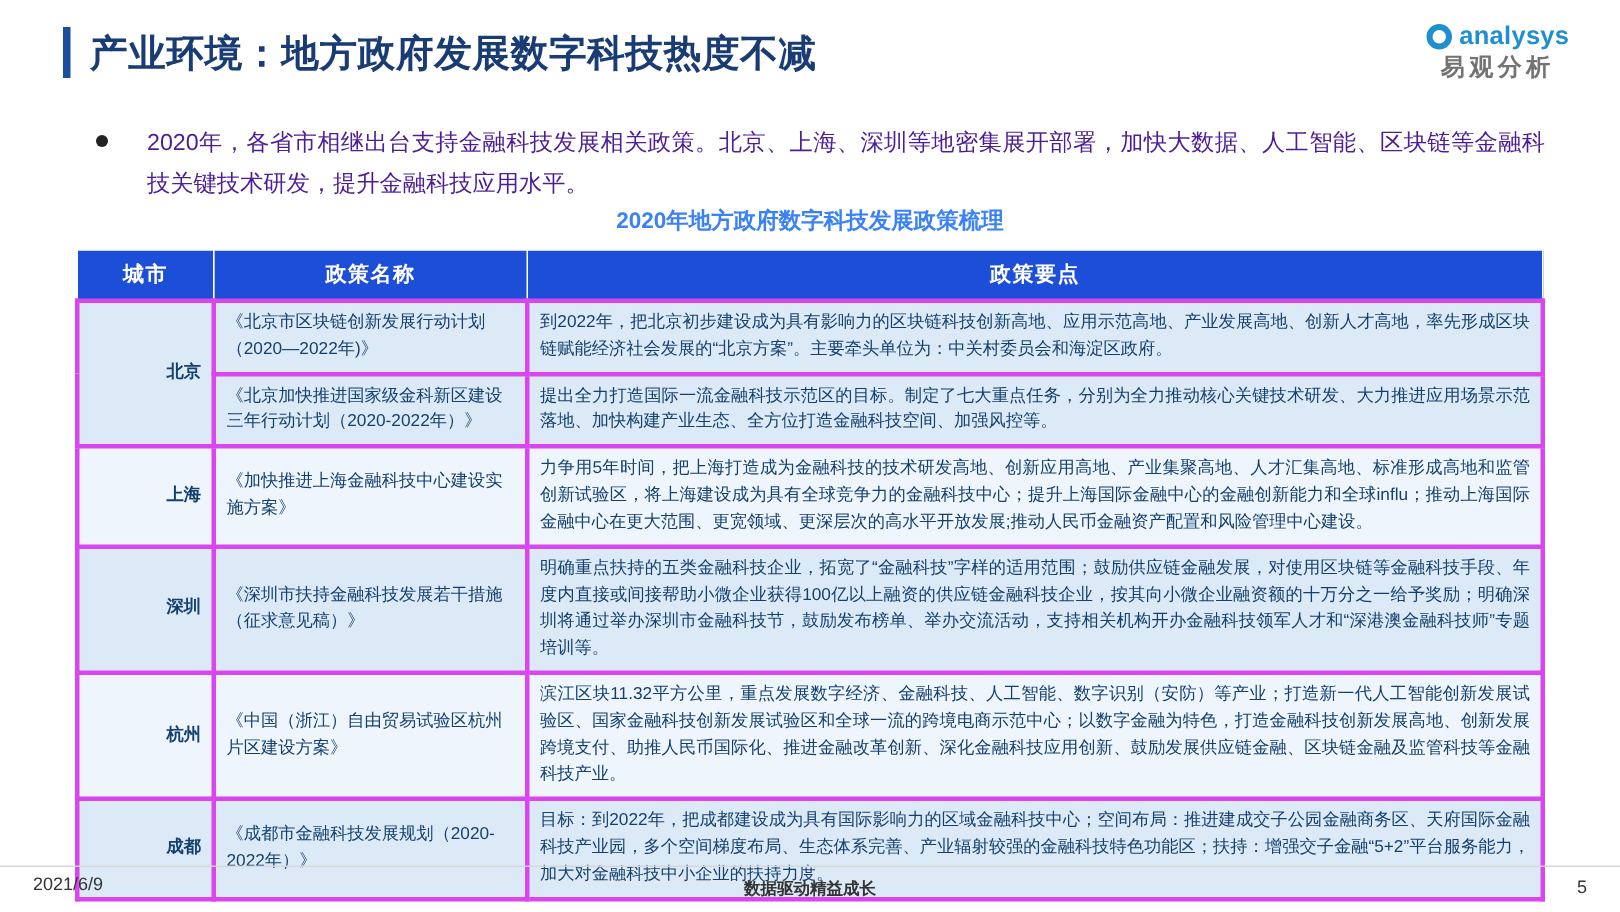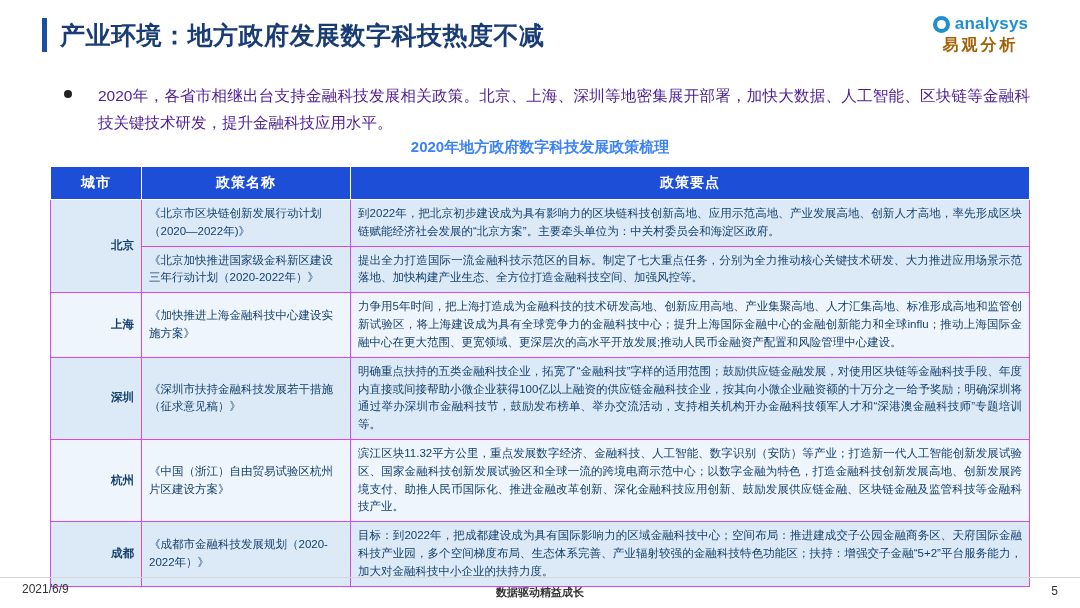--- a/index.html
+++ b/index.html
@@ -35,21 +35,21 @@
     font-weight: bold;
     color: #1a3c75;
     letter-spacing: 0.5px;
     white-space: nowrap;
   }
 
   
   .logo-wrap {
     position: absolute;
     top: 14px;
-    right: 32px;
+    right: 14px;
     text-align: center;
     width: 135px;
   }
   .logo-row {
     display: flex;
     align-items: center;
     justify-content: center;
   }
   .logo-mark {
     width: 17px;
@@ -71,21 +71,21 @@
     background: #ffffff;
   }
   .logo-text {
     font-size: 17px;
     color: #1f8fd0;
     font-weight: bold;
     letter-spacing: 0.2px;
   }
   .logo-sub {
     font-size: 16px;
-    color: #a16207;
+    color: #737373;
     font-weight: bold;
     margin-top: 1px;
     letter-spacing: 3px;
   }
 
   
   .bullet-row {
     position: absolute;
     top: 82px;
     left: 64px;
@@ -133,21 +133,21 @@
   table.policy-table th {
     background: #1d4ed8;
     color: #ffffff;
     font-size: 14px;
     font-weight: bold;
     height: 30px;
     border: 1px solid #ffffff;
     letter-spacing: 1px;
   }
   table.policy-table td {
-    border: 1px solid #d946ef;
+    border: 3px solid #d946ef;
     font-size: 11.5px;
     line-height: 1.55;
     vertical-align: middle;
     padding: 5px 7px;
   }
   td.city {
     width: 88px;
     text-align: right;
     font-size: 14px;
     font-weight: bold;

